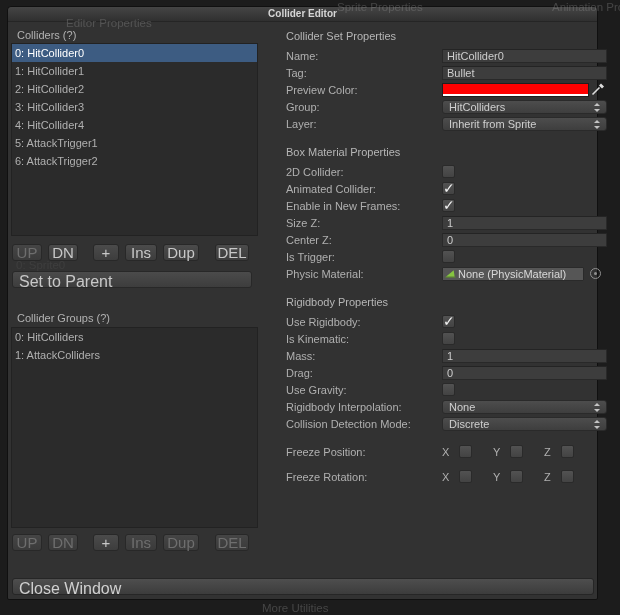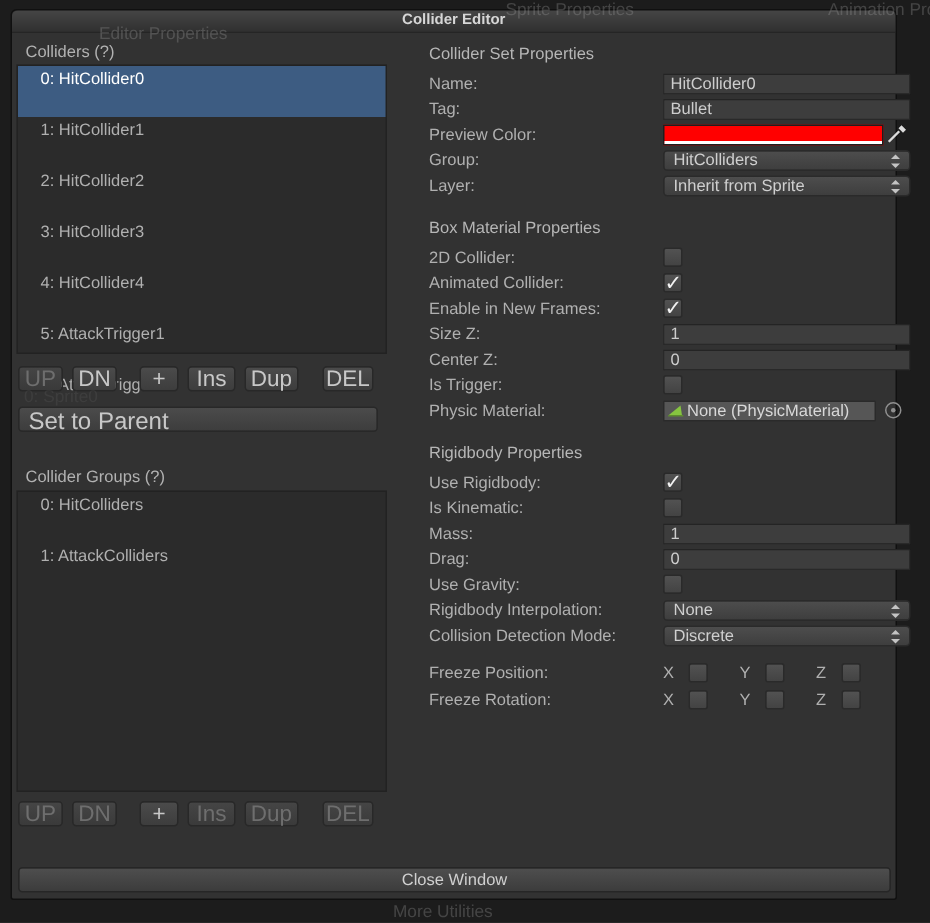--- a/index.html
+++ b/index.html
@@ -25,21 +25,21 @@
     border-bottom:1px solid #252525;
     text-align:center;font-weight:bold;color:#d6d6d6;
     line-height:14px;font-size:10px;
   }
   
   .panel-label{position:absolute;left:9px;color:#b2b2b2;}
   .listbox{
     position:absolute;left:3px;width:247px;
     background:#2b2b2b;border:1px solid #222;box-sizing:border-box;
   }
-  .list-item{height:34px;line-height:18px;padding-left:15px;color:#b0b0b0;white-space:nowrap;overflow:hidden;}
+  .list-item{height:18px;line-height:18px;padding-left:3px;color:#b0b0b0;white-space:nowrap;overflow:hidden;}
   .list-item.selected{background:#3d5c82;color:#ffffff;}
   .btn-row{position:absolute;left:4px;width:243px;height:18px;display:flex;align-items:center;}
   .ubtn{
     height:17px;box-sizing:border-box;
     background:linear-gradient(#4b4b4b,#3d3d3d);
     border:1px solid #282828;border-radius:3px;
     color:#c8c8c8;font-size:15px;font-family:inherit;
     display:inline-flex;align-items:center;justify-content:center;
     padding:0;
   }
@@ -47,21 +47,21 @@
   .wide-btn{
     position:absolute;left:4px;width:240px;height:17px;box-sizing:border-box;
     background:linear-gradient(#4b4b4b,#3d3d3d);
     border:1px solid #282828;border-radius:3px;
     color:#c8c8c8;font-size:16px;font-family:inherit;text-align:left;
   }
   .close-btn{
     position:absolute;left:4px;bottom:4px;width:582px;height:17px;box-sizing:border-box;
     background:linear-gradient(#4e4e4e,#3c3c3c);
     border:1px solid #262626;border-radius:3px;
-    color:#d0d0d0;font-size:11px;font-family:inherit;text-align:center;
+    color:#d0d0d0;font-size:16px;font-family:inherit;text-align:left;
   }
   
   .right-col{position:absolute;left:278px;top:17px;width:321px;}
   .sec-title{color:#b6b6b6;margin:8px 0 4px 0;height:13px;}
   .prop-row{display:flex;align-items:center;height:17px;}
   .prop-row .lbl{width:156px;color:#b0b0b0;white-space:nowrap;flex:none;}
   .ctrl{flex:1;display:flex;align-items:center;min-width:0;}
   .tfield{
     flex:1;height:14px;box-sizing:border-box;
     background:#3d3d3d;border:1px solid #292929;border-top-color:#242424;
@@ -306,21 +306,21 @@
     <div class="prop-row">
       <span class="lbl">Collision Detection Mode:</span>
       <div class="ctrl">
         <div class="dropdown">
           <span>Discrete</span>
           <span class="dd-arrow"></span>
         </div>
       </div>
     </div>
 
-    <div class="prop-row freeze-row" style="margin-top:3px;align-items:flex-end;">
+    <div class="prop-row freeze-row" style="margin-top:13px;">
       <span class="lbl">Freeze Position:</span>
       <div class="ctrl axis-group">
         <span class="axis-lbl">X</span>
         <span class="checkbox"></span>
         <span class="axis-lbl">Y</span>
         <span class="checkbox"></span>
         <span class="axis-lbl">Z</span>
         <span class="checkbox"></span>
       </div>
     </div>

